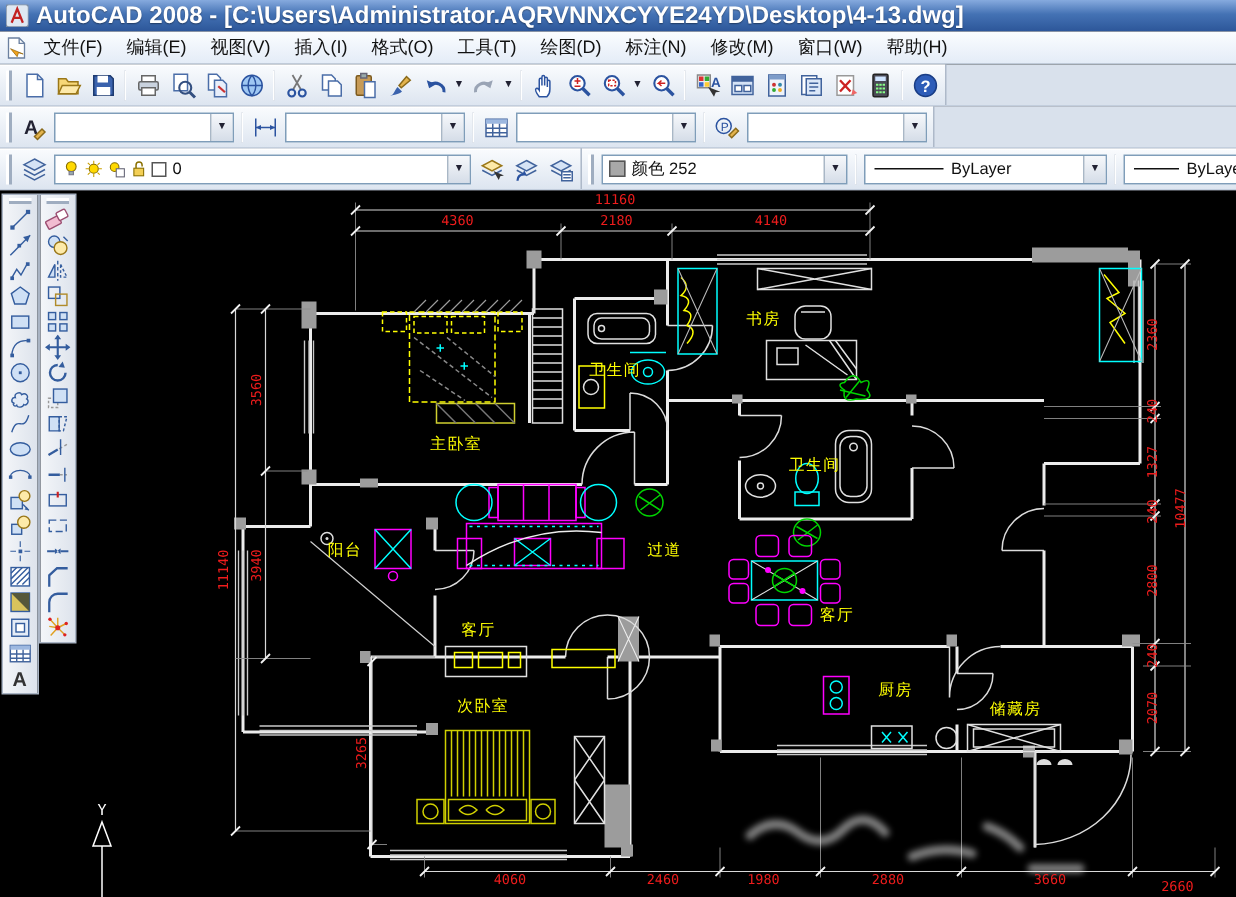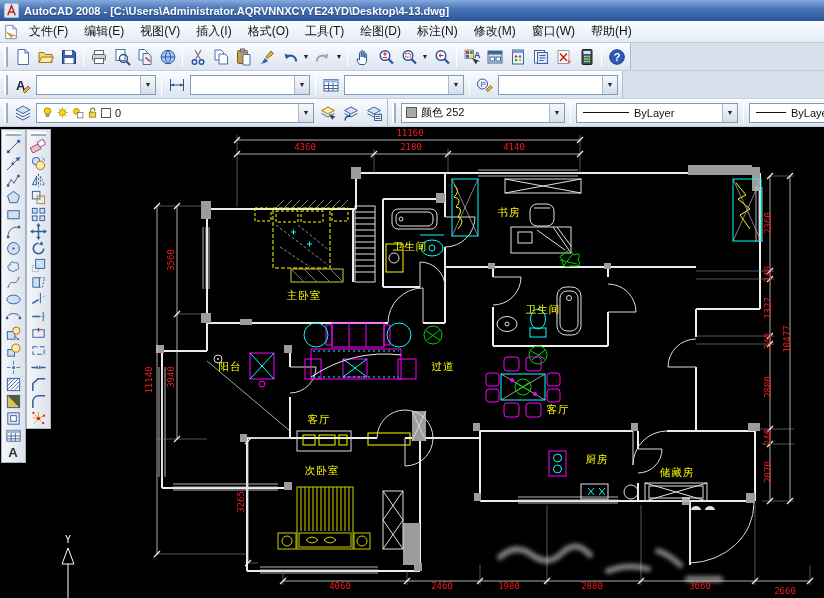--- a/index.html
+++ b/index.html
@@ -1,21 +1,21 @@
 <!DOCTYPE html>
 <html><head>
 <meta charset="utf-8">
 <style>
   *{margin:0;padding:0;box-sizing:border-box}
   html,body{width:824px;height:598px;overflow:hidden;background:#000;
     font-family:"Liberation Sans",sans-serif;-webkit-font-smoothing:antialiased}
   #win{position:relative;width:824px;height:598px}
   
   #titlebar{height:21px;display:flex;align-items:center;gap:5px;padding-left:4px;
-    background:linear-gradient(#86aade,#4472b4 45%,#2c5699);color:#fff;font-size:11px;font-weight:bold;
+    background:linear-gradient(#86aade,#4472b4 45%,#2c5699);color:#fff;font-size:16px;font-weight:bold;
     text-shadow:0 1px 1px rgba(0,0,0,.4);white-space:nowrap;overflow:hidden}
   
   #menubar{height:22px;display:flex;align-items:center;gap:2px;padding-left:3px;
     background:linear-gradient(#fbfdff,#e4ecf7);border-bottom:1px solid #c0cbd9;font-size:12px;color:#111}
   .menu-item{padding:0 8px;cursor:default}
   
   .tbstrip{display:flex;align-items:stretch;background:#d9e1ec;border-bottom:1px solid #c3cedd}
   .panel{display:flex;align-items:center;height:27px;background:linear-gradient(#fafcfe,#dde5f0);
     border-right:1px solid #aeb9c9;box-shadow:inset 0 1px 0 #fff;padding:0 2px}
   .grip{width:4px;height:20px;margin:0 3px 0 2px;border-left:2px solid #fff;border-right:2px solid #9fadc0}

